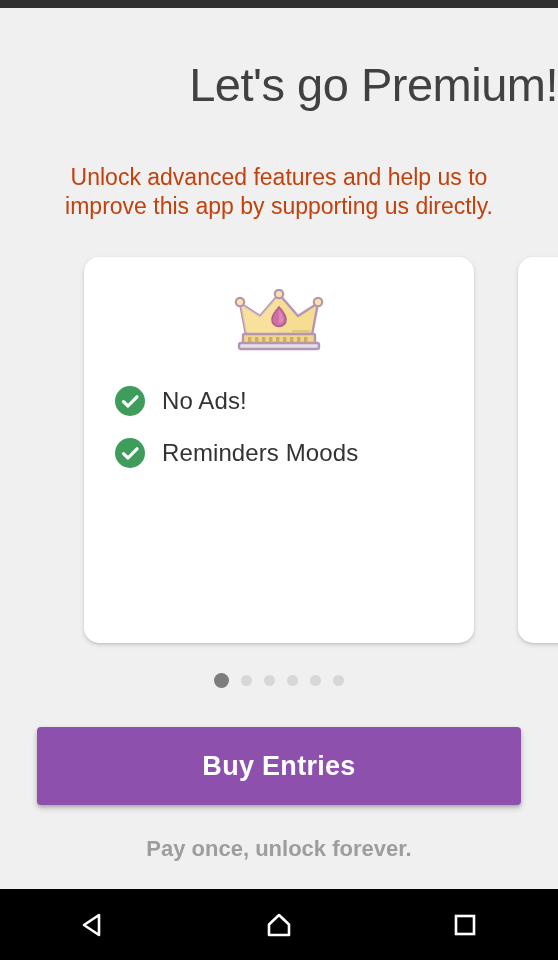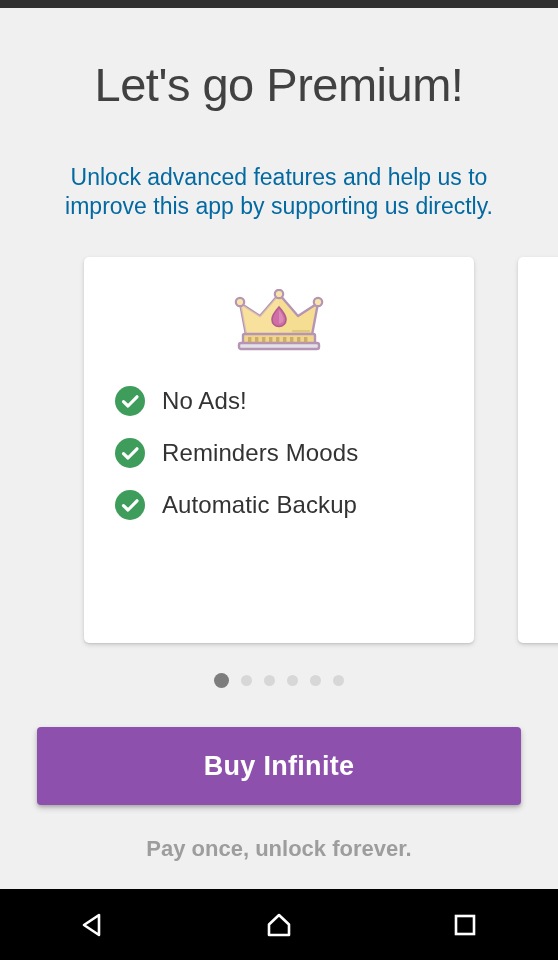--- a/index.html
+++ b/index.html
@@ -33,55 +33,55 @@
     height: 881px;
     background: #f0f0f0;
     overflow: hidden;
   }
 
   .page-title {
     position: absolute;
     top: 52px;
     left: 0;
     width: 558px;
-    text-align: center;
+    text-align: right;
     font-size: 47px;
     font-weight: 300;
     letter-spacing: -0.5px;
     color: #414141;
     line-height: 1.05;
   }
 
   .page-subtitle {
     position: absolute;
     top: 155px;
     left: 0;
     width: 558px;
     text-align: center;
     font-size: 23px;
     font-weight: 400;
-    color: #0369a1;
+    color: #c2410c;
     line-height: 1.28;
     padding: 0 64px;
   }
 
   
   .carousel {
     position: absolute;
     top: 241px;
     left: 0;
     width: 558px;
     height: 400px;
   }
 
   .card {
     position: absolute;
     top: 8px;
     background: #ffffff;
-    border-radius: 5px;
+    border-radius: 15px;
     box-shadow: 0 2px 5px rgba(0,0,0,0.13), 0 1px 2px rgba(0,0,0,0.10);
   }
 
   .card-main {
     left: 84px;
     width: 390px;
     height: 386px;
   }
 
   .card-next {
@@ -262,43 +262,36 @@
           </svg>
           <span class="feature-label">No Ads!</span>
         </li>
         <li class="feature-item">
           <svg class="check-icon" viewBox="0 0 32 32">
             <circle cx="16" cy="16" r="15" fill="#3f9d5b"></circle>
             <path d="M9.5 16.6 L14 21 L23 11.8" fill="none" stroke="#ffffff" stroke-width="3.2" stroke-linecap="round" stroke-linejoin="round"></path>
           </svg>
           <span class="feature-label">Reminders Moods</span>
         </li>
-        <li class="feature-item">
-          <svg class="check-icon" viewBox="0 0 32 32">
-            <circle cx="16" cy="16" r="15" fill="#3f9d5b"></circle>
-            <path d="M9.5 16.6 L14 21 L23 11.8" fill="none" stroke="#ffffff" stroke-width="3.2" stroke-linecap="round" stroke-linejoin="round"></path>
-          </svg>
-          <span class="feature-label">Automatic Backup</span>
-        </li>
       </ul>
     </div>
 
     <div class="card card-next"></div>
   </div>
 
   <div class="dots">
     <span class="dot active"></span>
     <span class="dot"></span>
     <span class="dot"></span>
     <span class="dot"></span>
     <span class="dot"></span>
     <span class="dot"></span>
   </div>
 
-  <button class="buy-button">Buy Infinite</button>
+  <button class="buy-button">Buy Entries</button>
 
   <div class="footer-note">Pay once, unlock forever.</div>
 </div>
 
 <div class="nav-bar">
   <div class="nav-btn">
     <svg width="34" height="34" viewBox="0 0 34 34">
       <path d="M23 7 L23 27 L8 17 Z" fill="none" stroke="#ffffff" stroke-width="2.6" stroke-linejoin="round"></path>
     </svg>
   </div>

